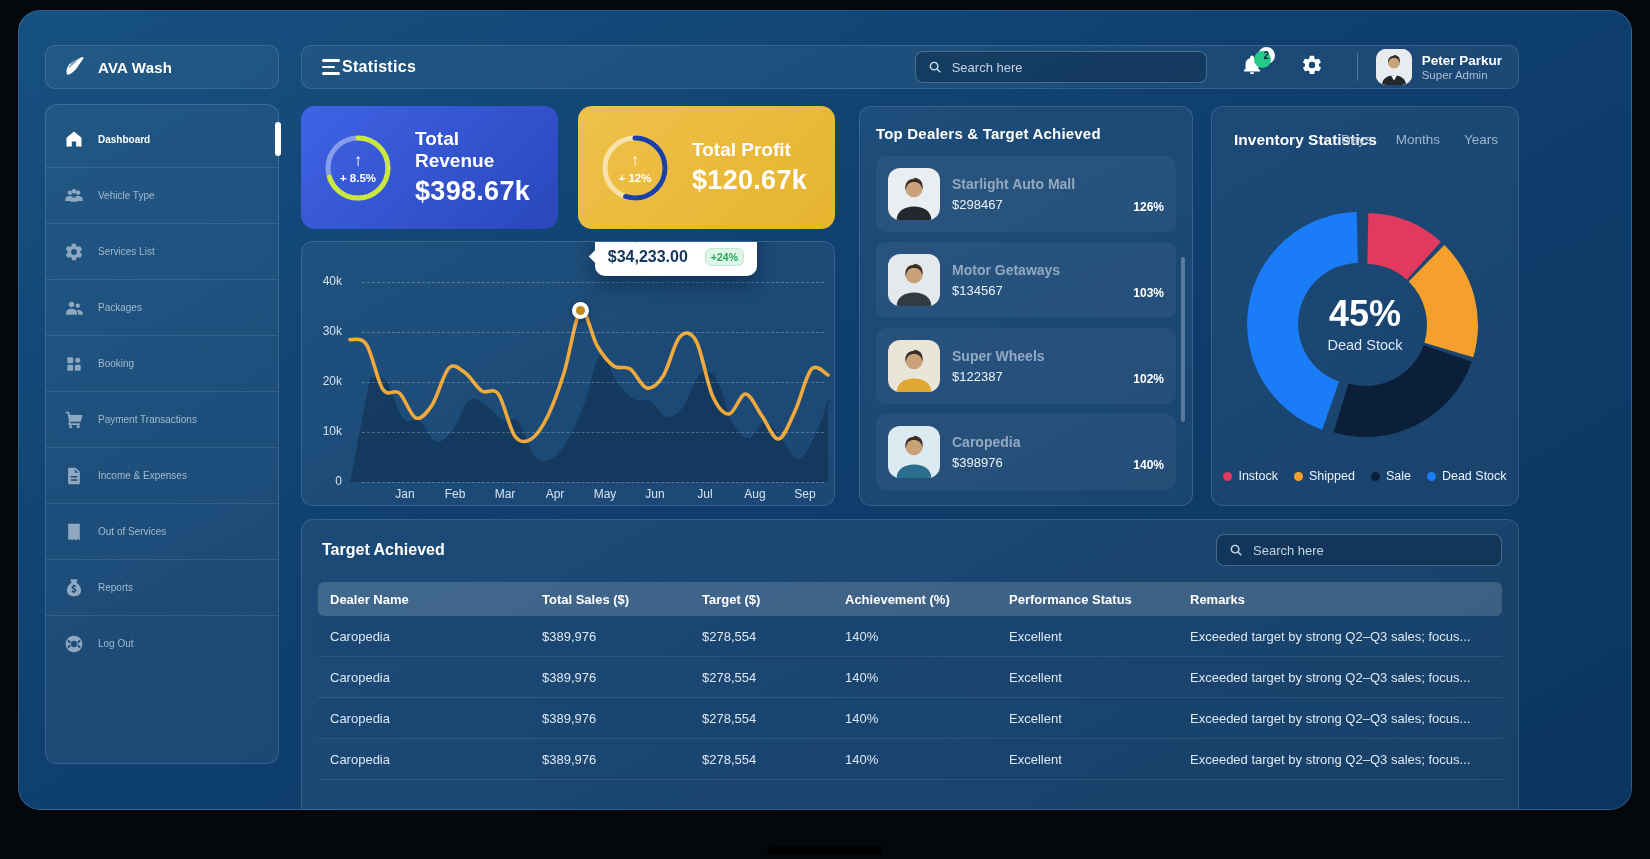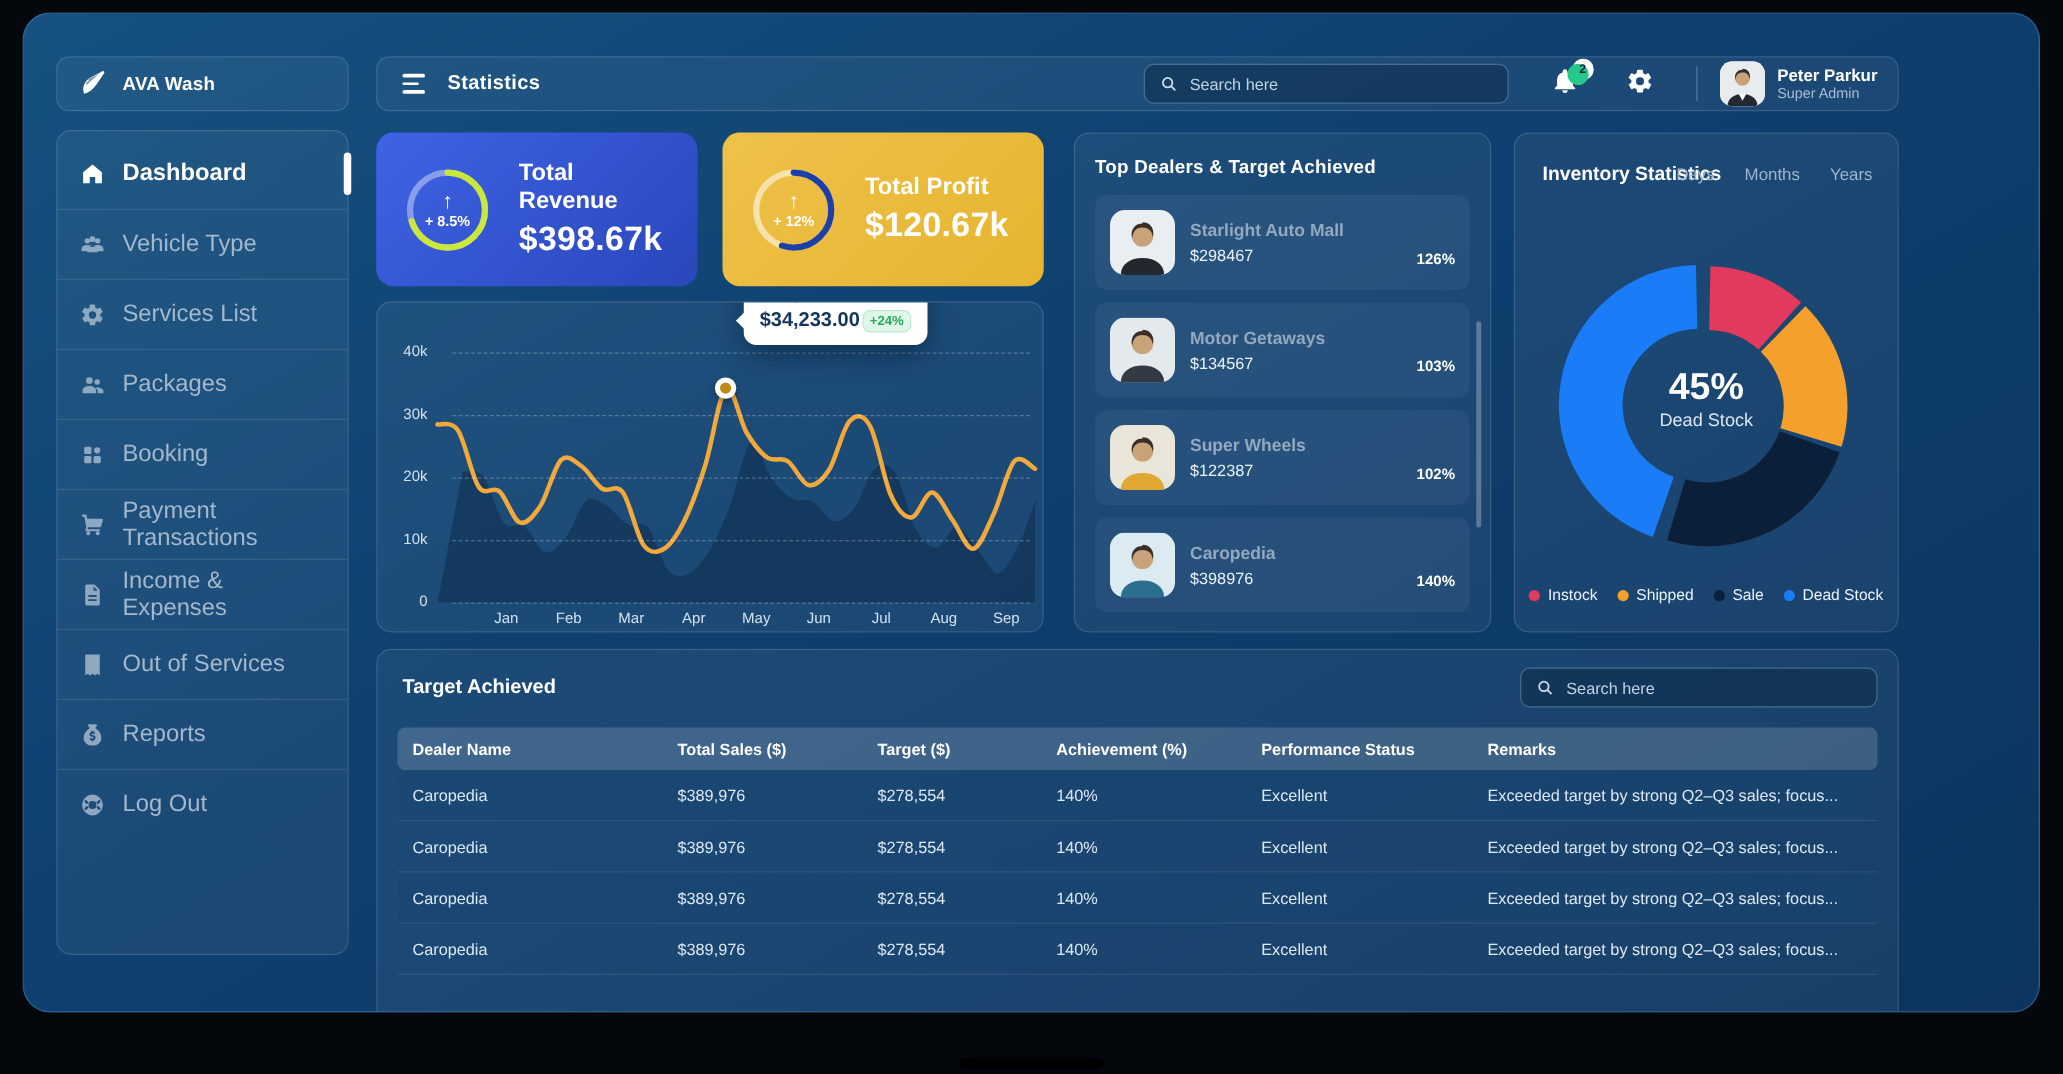--- a/index.html
+++ b/index.html
@@ -10,36 +10,36 @@
     border:1px solid rgba(96,156,210,.35);overflow:hidden;}
   .home-bar{position:absolute;left:50%;transform:translateX(-50%);bottom:4px;width:116px;height:8px;border-radius:4px;background:#000;}
 
   .card{position:absolute;background:rgba(255,255,255,.055);border:1px solid rgba(255,255,255,.13);border-radius:12px;}
 
   
   .side-logo{left:26px;top:34px;width:234px;height:44px;display:flex;align-items:center;gap:10px;padding:0 16px;border-radius:10px;}
   .side-logo .logo-glyph{width:26px;height:26px;color:#fff;}
   .brand-name{color:#fff;font-weight:bold;font-size:15px;letter-spacing:.2px;}
   .side-nav{left:26px;top:93px;width:234px;height:660px;border-radius:12px;padding:6px 0;}
-  .nav-item{position:relative;display:flex;align-items:center;gap:14px;height:56px;padding:0 18px;color:#a3b8cd;font-size:19px;cursor:pointer;}
+  .nav-item{position:relative;display:flex;align-items:center;gap:14px;height:56px;padding:0 18px;color:#a3b8cd;font-size:10px;cursor:pointer;}
   .nav-item + .nav-item{border-top:1px solid rgba(255,255,255,.10);}
   .nav-item .nav-icon{width:20px;height:20px;flex:0 0 20px;opacity:.85;}
   .nav-item.active{color:#fff;font-weight:bold;}
   .nav-item.active .nav-icon{opacity:1;color:#fff;}
   .nav-item.active::after{content:"";position:absolute;right:-3px;top:11px;width:6px;height:34px;border-radius:3px;background:#fff;}
   .nav-icon svg{width:100%;height:100%;display:block;}
 
   
   .topbar{left:282px;top:34px;width:1218px;height:44px;border-radius:10px;display:flex;align-items:center;padding:0 16px 0 20px;}
   .burger{display:flex;flex-direction:column;gap:4px;width:20px;cursor:pointer;}
   .burger span{height:2.5px;border-radius:2px;background:#fff;}
   .burger span:nth-child(1){width:18px;}
   .burger span:nth-child(2){width:13px;}
   .burger span:nth-child(3){width:18px;}
-  .page-title{color:#fff;font-size:16px;font-weight:bold;margin-left:16px;letter-spacing:.3px;text-align:right;}
+  .page-title{color:#fff;font-size:16px;font-weight:bold;letter-spacing:.3px;text-align:right;}
   .tb-spacer{flex:1;}
   .search-box{display:flex;align-items:center;gap:8px;width:292px;height:32px;border-radius:8px;
     background:rgba(7,28,52,.35);border:1px solid rgba(150,190,225,.38);padding:0 12px;}
   .search-box svg{width:14px;height:14px;color:#cddcea;flex:0 0 14px;}
   .search-box input{flex:1;background:transparent;border:none;outline:none;color:#e8f1fa;font-size:13px;}
   .search-box input::placeholder{color:#c2d4e4;}
   .icon-btn{position:relative;width:26px;height:26px;color:#fff;margin-left:34px;cursor:pointer;}
   .icon-btn svg{width:22px;height:22px;}
   .notif-badge{position:absolute;top:-7px;right:-8px;width:17px;height:17px;border-radius:50%;background:#fff;
     color:#0b2239;font-size:10px;font-weight:bold;display:flex;align-items:center;justify-content:center;z-index:1;}
@@ -68,21 +68,21 @@
   .y-tick{position:absolute;left:6px;width:34px;text-align:right;color:#d4e2ef;font-size:12px;}
   .gridline{position:absolute;left:60px;width:462px;border-top:1px dashed rgba(255,255,255,.25);}
   .x-axis{position:absolute;left:48px;top:245px;width:478px;height:18px;overflow:hidden;}
   .x-tick{position:absolute;top:0;transform:translateX(-50%);color:#d4e2ef;font-size:12px;}
   #sales-svg{position:absolute;left:48px;top:40px;overflow:visible;}
   .chart-marker{position:absolute;width:17px;height:17px;border-radius:50%;background:#fff;box-shadow:0 2px 6px rgba(0,0,0,.35);}
   .chart-marker::after{content:"";position:absolute;inset:4px;border-radius:50%;background:#c08a18;}
   .chart-tooltip{position:absolute;background:#fff;border-radius:10px;padding:9px 13px 10px;box-shadow:0 8px 22px rgba(3,18,36,.45);z-index:3;}
   .chart-tooltip::after{content:"";position:absolute;left:-4px;bottom:14px;width:11px;height:11px;background:#fff;transform:rotate(45deg);}
   .tt-title{color:#335a82;font-size:12.5px;white-space:nowrap;}
-  .tt-row{display:flex;align-items:center;gap:2px;margin-top:4px;}
+  .tt-row{display:flex;align-items:center;gap:17px;margin-top:4px;}
   .tt-value{color:#14365c;font-size:16px;font-weight:800;white-space:nowrap;}
   .tt-badge{background:#dff7e9;border:1px solid #bfe9cf;color:#27a85c;font-size:10.5px;font-weight:bold;border-radius:6px;padding:2px 5px;}
 
   
   .dealers-card{left:840px;top:95px;width:334px;height:400px;padding:18px 16px;}
   .dealers-title{color:#fff;font-size:15px;font-weight:bold;letter-spacing:.2px;}
   .dealer-list{margin-top:14px;display:flex;flex-direction:column;gap:10px;}
   .dealer-item{display:flex;align-items:center;gap:12px;background:rgba(255,255,255,.05);border-radius:10px;padding:12px;height:76px;}
   .dealer-avatar{width:52px;height:52px;border-radius:12px;overflow:hidden;flex:0 0 52px;}
   .dealer-avatar svg{width:100%;height:100%;display:block;}
@@ -92,21 +92,21 @@
   .dealer-pct{color:#fff;font-size:12px;font-weight:bold;align-self:flex-end;margin-bottom:6px;}
   .dealers-scrollbar{position:absolute;right:7px;top:150px;width:4px;height:165px;border-radius:2px;background:rgba(255,255,255,.28);}
 
   
   .inv-card{left:1192px;top:95px;width:308px;height:400px;}
   .inv-title{position:absolute;left:22px;top:24px;color:#fff;font-size:15.5px;font-weight:bold;}
   .inv-tabs{position:absolute;right:20px;top:25px;display:flex;gap:24px;}
   .inv-tab{color:#9fb6cc;font-size:13.5px;cursor:pointer;}
   #donut-svg{position:absolute;left:0;top:60px;}
   .donut-center{position:absolute;left:0;top:0;width:100%;text-align:center;pointer-events:none;}
-  .donut-pct{color:#fff;font-size:30px;font-weight:800;}
+  .donut-pct{color:#fff;font-size:36px;font-weight:800;}
   .donut-lbl{color:#dbe7f2;font-size:14.5px;margin-top:2px;}
   .legend{position:absolute;left:0;bottom:22px;width:100%;display:flex;justify-content:center;gap:16px;}
   .legend-item{display:flex;align-items:center;gap:6px;color:#eaf2fa;font-size:12.5px;white-space:nowrap;}
   .legend-dot{width:9px;height:9px;border-radius:50%;}
 
   
   .table-card{left:282px;top:508px;width:1218px;height:300px;padding:14px 16px;}
   .table-top{display:flex;align-items:center;justify-content:space-between;}
   .table-title{color:#fff;font-size:16px;font-weight:bold;margin-left:4px;}
   .table-search{width:286px;}

